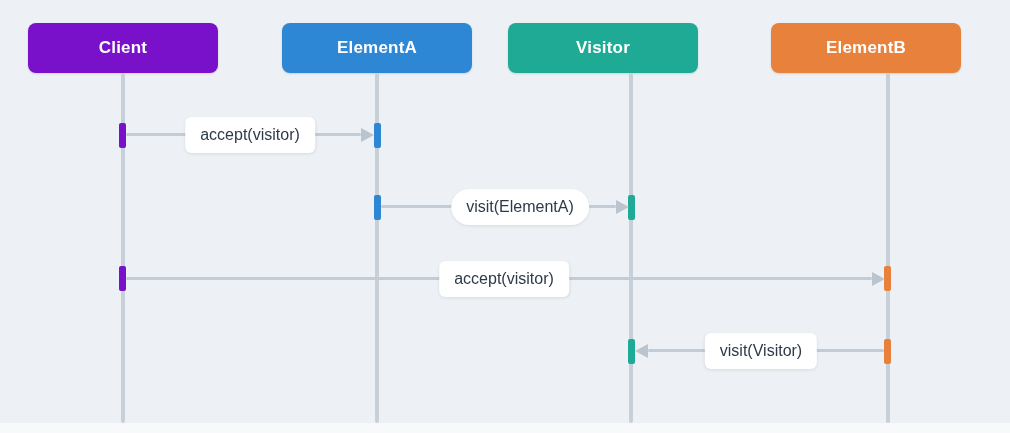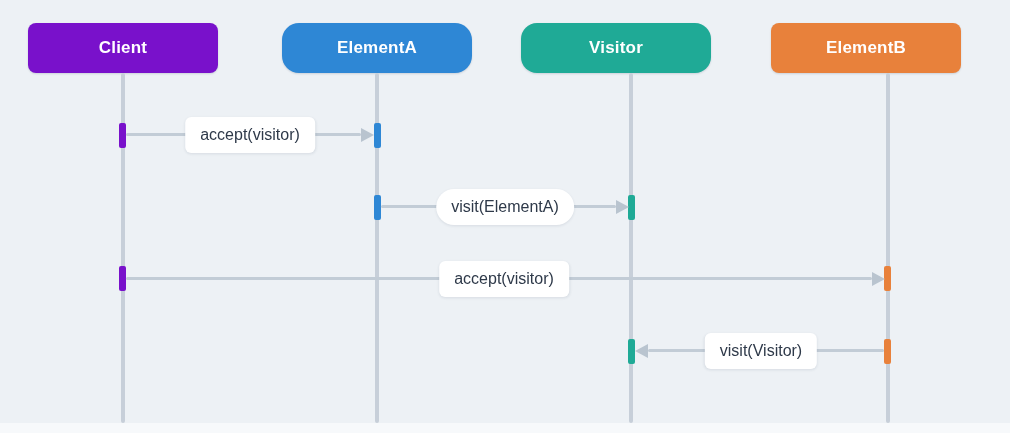--- a/index.html
+++ b/index.html
@@ -33,22 +33,22 @@
     justify-content: center;
     box-shadow: 0 1px 2px rgba(20, 40, 70, 0.15);
   }
   .actor-label {
     color: #ffffff;
     font-size: 17px;
     font-weight: bold;
     letter-spacing: 0.2px;
   }
   .pos-actor-client   { left: 28px;  }
-  .pos-actor-elementA { left: 282px; border-radius: 17px; }
-  .pos-actor-visitor  { left: 521px; border-radius: 16px; }
+  .pos-actor-elementA { left: 282px; }
+  .pos-actor-visitor  { left: 508px; }
   .pos-actor-elementB { left: 771px; }
 
   
   .lifeline {
     position: absolute;
     top: 73px;
     width: 4px;
     height: 350px;
     background: #c7cfd9;
     border-radius: 2px;
@@ -104,21 +104,21 @@
     box-shadow: 0 1px 3px rgba(16, 42, 67, 0.10);
   }
 
   
   .pos-line-1  { left: 126px; top: 133px; width: 235px; }
   .pos-head-1  { left: 361px; top: 128px; }
   .pos-label-1 { left: 250px; top: 135px; }
 
   .pos-line-2  { left: 381px; top: 205px; width: 235px; }
   .pos-head-2  { left: 616px; top: 200px; }
-  .pos-label-2 { left: 505px; top: 207px; border-radius: 18px; }
+  .pos-label-2 { left: 520px; top: 207px; border-radius: 18px; }
 
   .pos-line-3  { left: 126px; top: 277px; width: 746px; }
   .pos-head-3  { left: 872px; top: 272px; }
   .pos-label-3 { left: 504px; top: 279px; }
 
   .pos-line-4  { left: 648px; top: 349px; width: 236px; }
   .pos-head-4  { left: 635px; top: 344px; }
   .pos-label-4 { left: 761px; top: 351px; }
 </style>
 </head>

